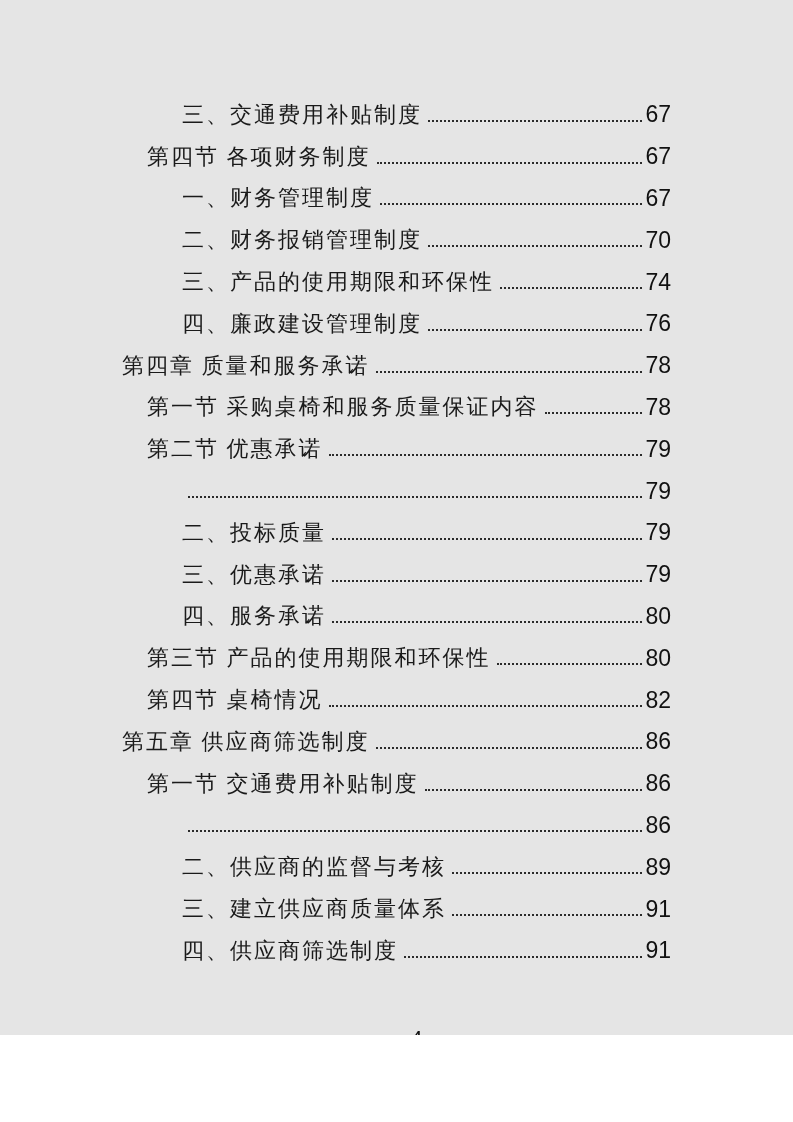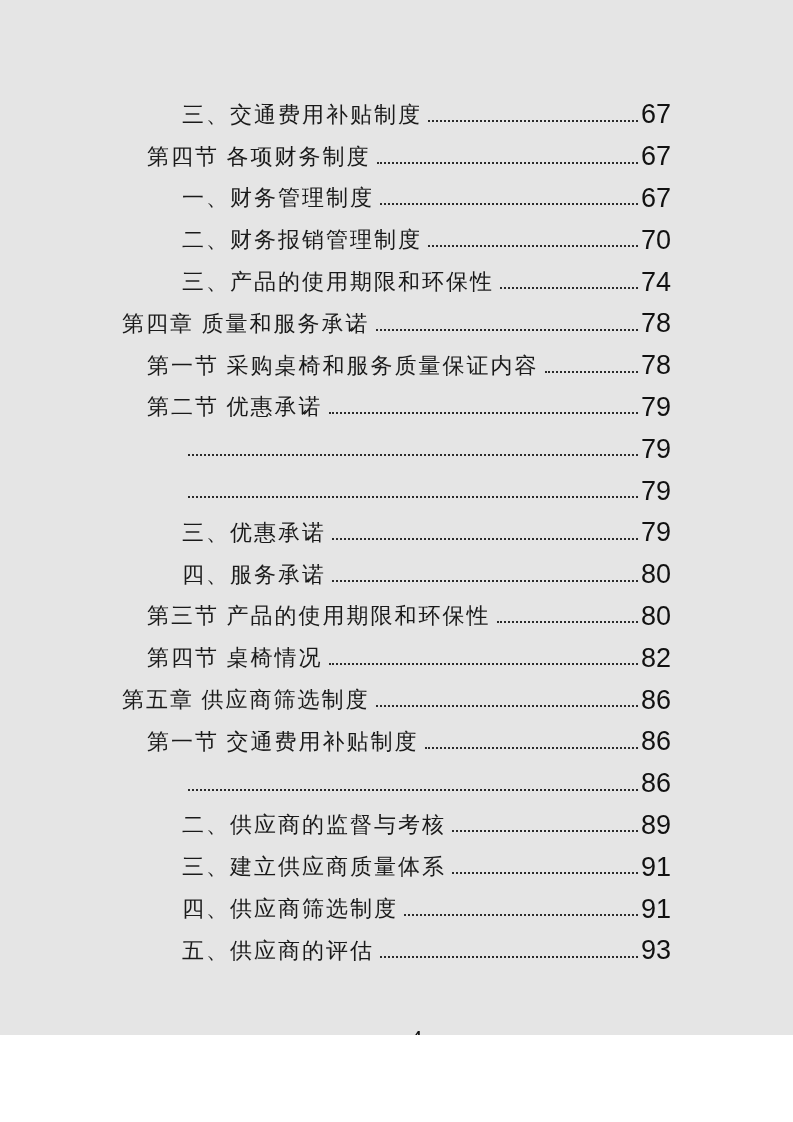--- a/index.html
+++ b/index.html
@@ -40,21 +40,21 @@
     flex: 1 1 auto;
     min-width: 12px;
     border-bottom: 2px dotted #2b2b2b;
     margin: 0 3px 0 6px;
     position: relative;
     top: 6px;
   }
   .page-num {
     flex: 0 0 auto;
     font-family: "Liberation Sans", "DejaVu Sans", sans-serif;
-    font-size: 27px;
+    font-size: 23px;
     letter-spacing: 0;
     color: #111111;
   }
   .footer {
     position: absolute;
     left: 40px;
     right: 0;
     top: 1026px;
     text-align: center;
     font-family: "Liberation Sans", "DejaVu Sans", sans-serif;
@@ -91,20 +91,25 @@
       <span class="leader"></span>
       <span class="page-num">70</span>
     </div>
 
     <div class="row lvl-3">
       <span class="title">三、产品的使用期限和环保性</span>
       <span class="leader"></span>
       <span class="page-num">74</span>
     </div>
 
+    <div class="row lvl-3">
+      <span class="title">四、廉政建设管理制度</span>
+      <span class="leader"></span>
+      <span class="page-num">76</span>
+    </div>
 
     <div class="row lvl-1">
       <span class="title">第四章 质量和服务承诺</span>
       <span class="leader"></span>
       <span class="page-num">78</span>
     </div>
 
     <div class="row lvl-2">
       <span class="title">第一节 采购桌椅和服务质量保证内容</span>
       <span class="leader"></span>
@@ -116,20 +121,21 @@
       <span class="leader"></span>
       <span class="page-num">79</span>
     </div>
 
     <div class="row lvl-3">
       <span class="leader"></span>
       <span class="page-num">79</span>
     </div>
 
     <div class="row lvl-3">
+      <span class="title">二、投标质量</span>
       <span class="leader"></span>
       <span class="page-num">79</span>
     </div>
 
     <div class="row lvl-3">
       <span class="title">三、优惠承诺</span>
       <span class="leader"></span>
       <span class="page-num">79</span>
     </div>
 
@@ -179,24 +185,19 @@
       <span class="leader"></span>
       <span class="page-num">91</span>
     </div>
 
     <div class="row lvl-3">
       <span class="title">四、供应商筛选制度</span>
       <span class="leader"></span>
       <span class="page-num">91</span>
     </div>
 
-    <div class="row lvl-3">
-      <span class="title">五、供应商的评估</span>
-      <span class="leader"></span>
-      <span class="page-num">93</span>
-    </div>
   </div>
 
   <div class="footer">
     <span>4</span>
   </div>
 
 </div>
 
 </body></html>

